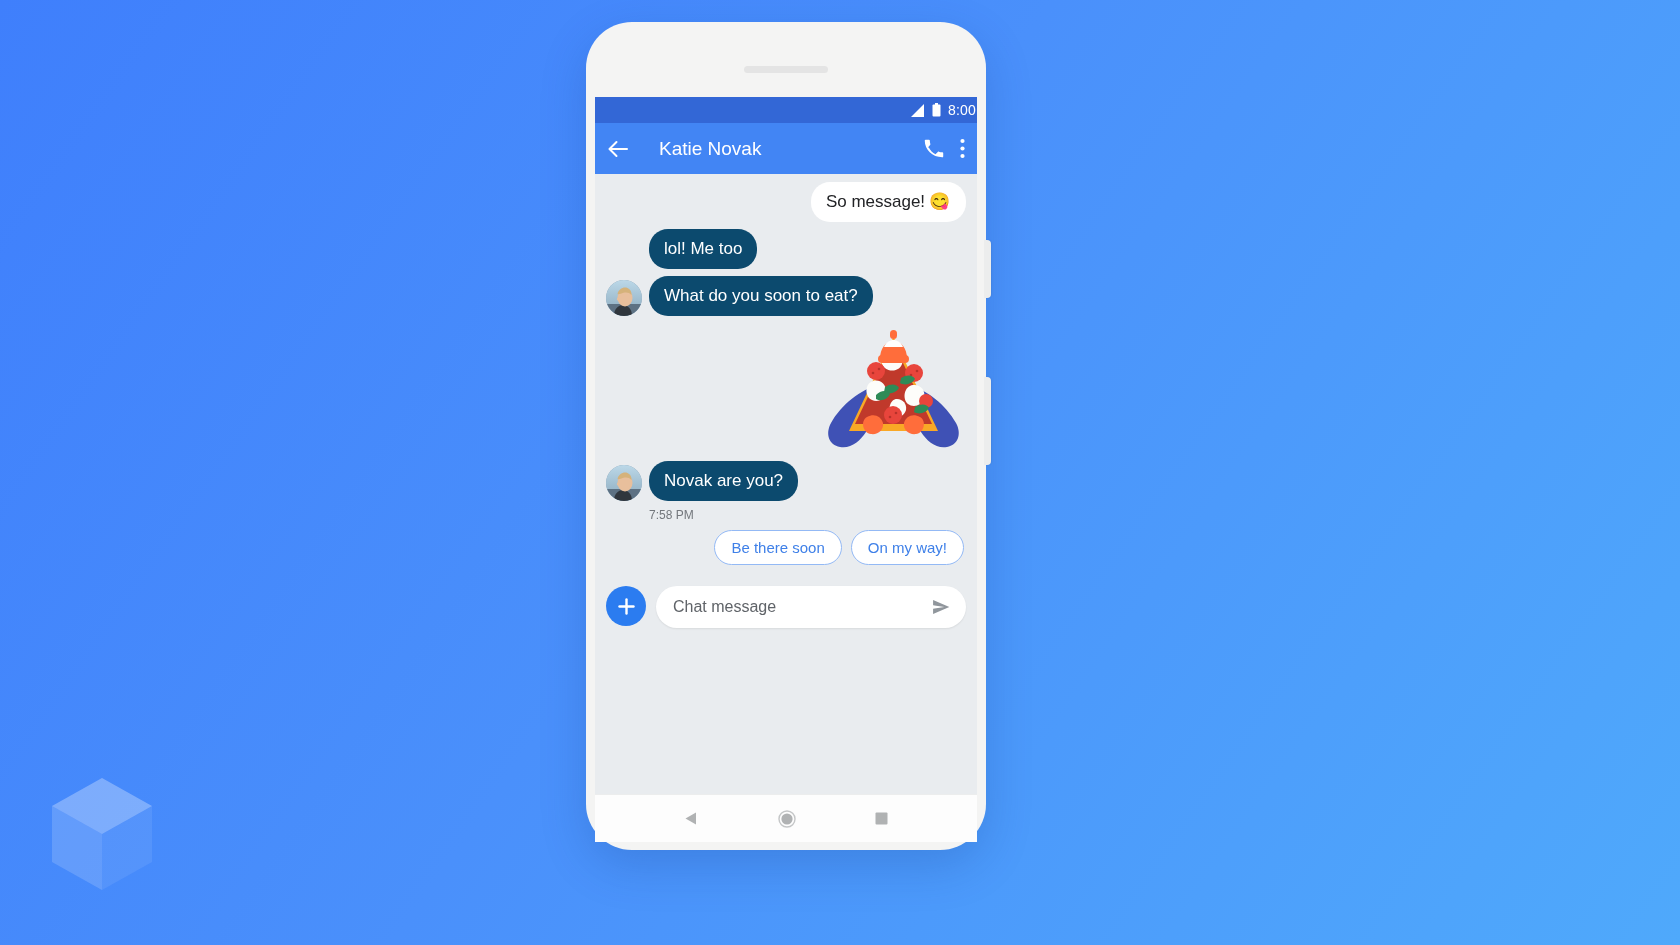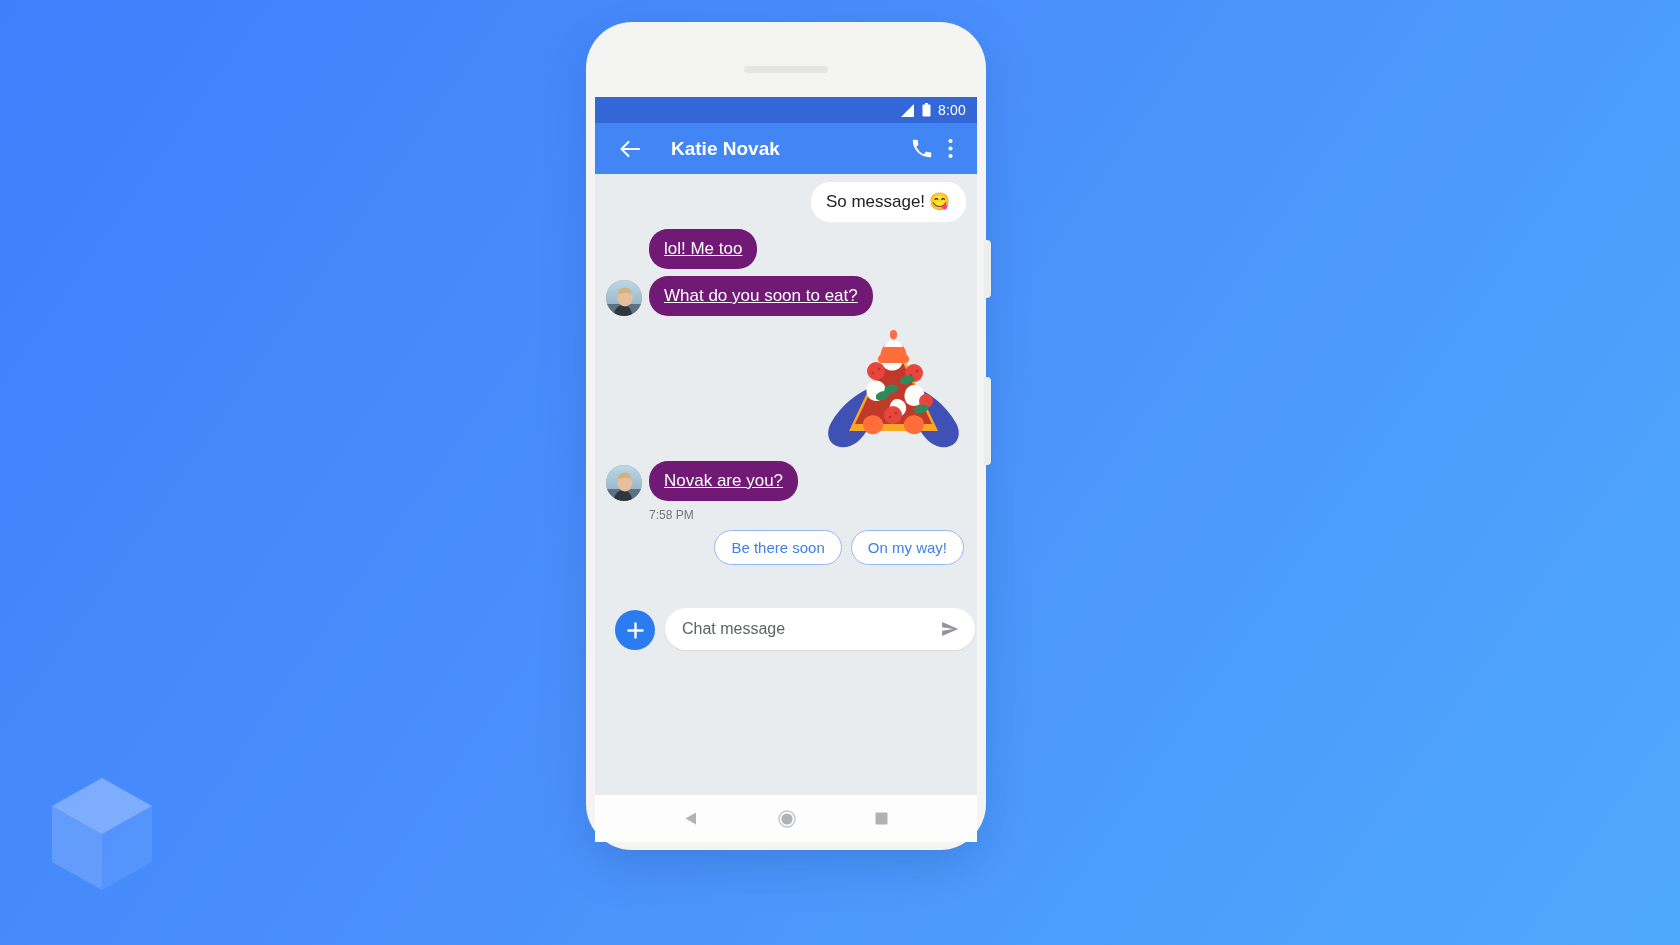--- a/index.html
+++ b/index.html
@@ -73,39 +73,38 @@
     overflow: hidden;
   }
 
   
   #statusbar {
     height: 26px;
     background: #3367d6;
     display: flex;
     align-items: center;
     justify-content: flex-end;
-    padding-right: 11px;
+    padding-right: 1px;
     gap: 7px;
     color: #fff;
   }
   #statusbar .clock {
     font-size: 14px;
     letter-spacing: .2px;
     color: #fff;
   }
 
   
   #appbar {
     height: 51px;
     background: #4285f4;
     display: flex;
     align-items: center;
-    padding: 0 24px;
+    padding: 0 12px;
     color: #fff;
-    font-weight: bold;
   }
   #appbar .title {
     font-size: 19px;
     color: #fff;
     margin-left: 30px;
     flex: 1;
     white-space: nowrap;
   }
   .appbar-icon { display: flex; align-items: center; justify-content: center; }
   #phone-icon { margin-right: 16px; }
@@ -134,21 +133,21 @@
   .avatar-spacer { width: 43px; flex: 0 0 43px; }
 
   .bubble {
     max-width: 262px;
     padding: 9px 15px;
     border-radius: 19px;
     font-size: 17px;
     line-height: 22px;
     word-wrap: break-word;
   }
-  .bubble.in  { background: #701a75; color: #ffffff; text-decoration: underline; }
+  .bubble.in  { background: #0c4a6e; color: #ffffff; }
   .bubble.out { background: #ffffff; color: #222326; }
   .bubble .emoji { font-size: 17px; }
 
   .sticker-row { display: flex; justify-content: flex-end; margin-bottom: 6px; }
   #sticker { width: 145px; height: 132px; }
 
   .timestamp {
     font-size: 12px;
     color: #73777c;
     margin: 1px 0 8px 43px;
@@ -169,26 +168,26 @@
     color: #3f80e8;
     font-size: 15px;
     padding: 8px 16px;
     white-space: nowrap;
     cursor: pointer;
   }
 
   
   #composer {
     position: absolute;
-    left: 9px; bottom: 0;
+    left: 0; bottom: 0;
     width: 100%;
     height: 64px;
     background: #e9ecef;
     display: flex;
-    align-items: flex-end;
+    align-items: flex-start;
     padding: 0 11px;
   }
   #plus-button {
     width: 40px; height: 40px;
     flex: 0 0 40px;
     border-radius: 50%;
     background: #2b7cf0;
     display: flex;
     align-items: center;
     justify-content: center;

